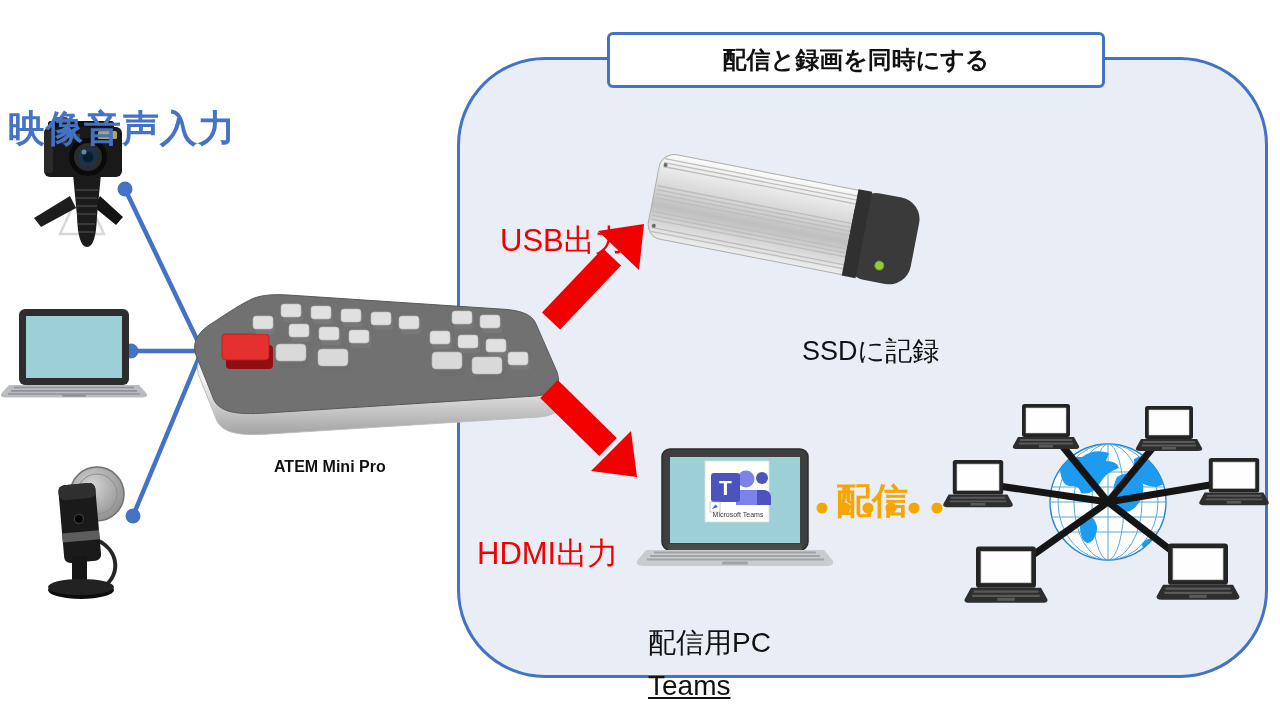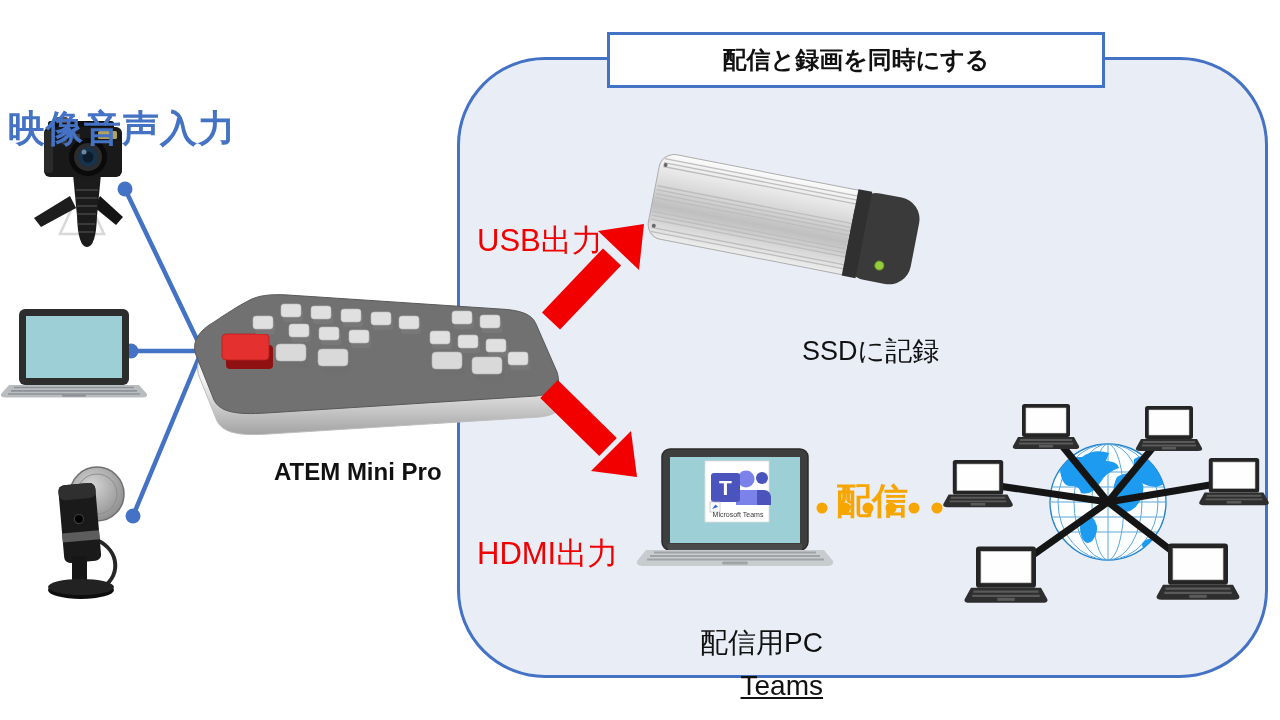--- a/index.html
+++ b/index.html
@@ -2,31 +2,31 @@
 <html style="--blue: #4472C4; --box_fill: #E9EDF6; --red: #F20000; --orange: #F7A600; --screen_teal: #9CCFD6; --teams_purple_dark: #4B53BC; --teams_purple_light: #7B83EB; --globe_blue: #1D9BF0;"><head>
 <meta charset="utf-8">
 <style>
   html,body{margin:0;padding:0;background:#fff;}
   .stage{position:relative;width:1280px;height:720px;overflow:hidden;background:#fff;
          font-family:"Liberation Sans","DejaVu Sans",sans-serif;}
   
   .main-box{position:absolute;left:457px;top:57px;width:805px;height:615px;
             background:var(--box_fill);border:3.5px solid var(--blue);border-radius:88px;z-index:1;}
   .title-box{position:absolute;left:607px;top:32px;width:492px;height:50px;background:#fff;
-             border:3px solid var(--blue);border-radius:0;z-index:4;
+             border:3px solid var(--blue);border-radius:6px;z-index:4;
              display:flex;align-items:center;justify-content:center;
              font-size:24px;font-weight:bold;color:#111;}
   .art{position:absolute;left:0;top:0;width:1280px;height:720px;z-index:2;}
   .lbl{position:absolute;white-space:nowrap;z-index:3;margin-top:36px;}
   .t-input{left:8px;top:68px;font-size:37px;font-weight:600;color:var(--blue);letter-spacing:1px;}
-  .t-usb{left:477px;top:184px;font-size:31px;color:var(--red);}
+  .t-usb{left:500px;top:184px;font-size:31px;color:var(--red);}
   .t-hdmi{left:477px;top:497px;font-size:31px;color:var(--red);}
   .t-ssd{left:802px;top:297px;font-size:27px;color:#111;}
-  .t-atem{left:274px;top:422px;font-size:24px;font-weight:bold;color:#111;}
-  .t-pcgroup{left:648px;top:588px;width:175px;text-align:right;color:#111;}
+  .t-atem{left:274px;top:422px;font-size:16px;font-weight:bold;color:#111;}
+  .t-pcgroup{left:648px;top:588px;width:175px;text-align:left;color:#111;}
   .t-pcgroup .l1{font-size:28px;}
   .t-pcgroup .l2{font-size:28px;margin-top:8px;text-decoration:underline;}
   .t-haishin{left:836px;top:441px;font-size:36px;font-weight:bold;color:var(--orange);}
 </style>
 </head>
 <body>
 
 <div class="stage">
 
   <div class="main-box"></div>

